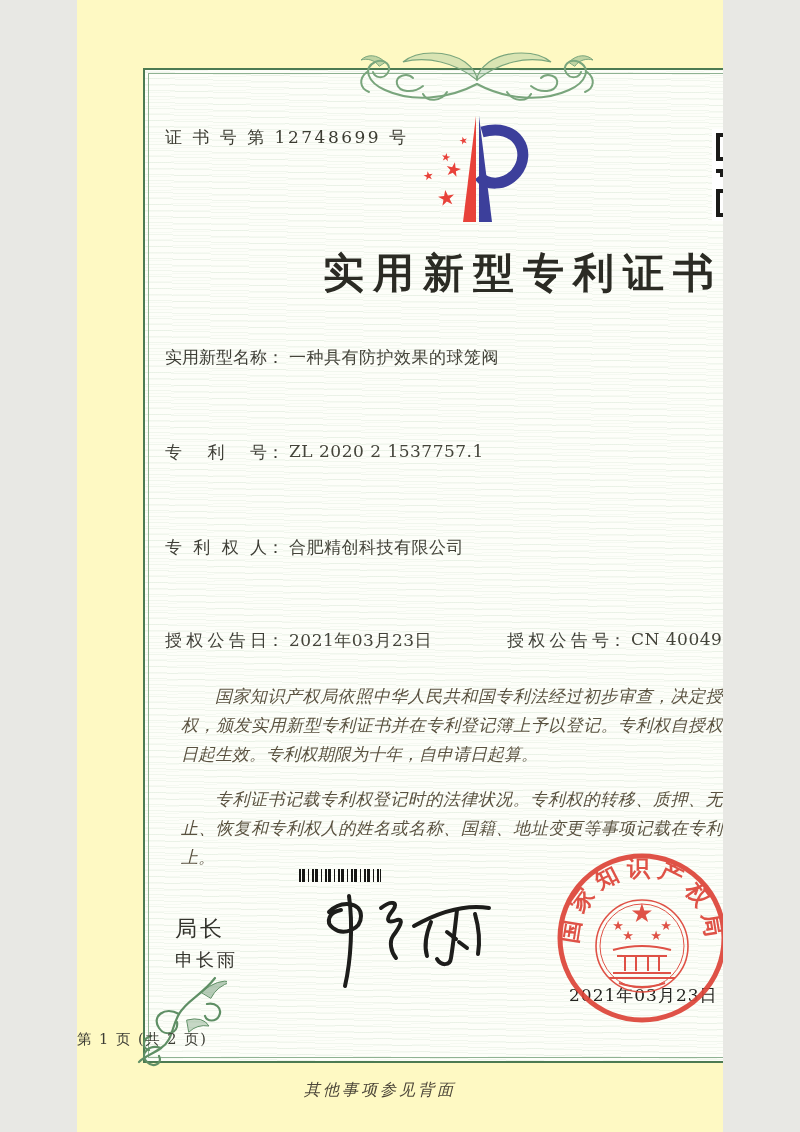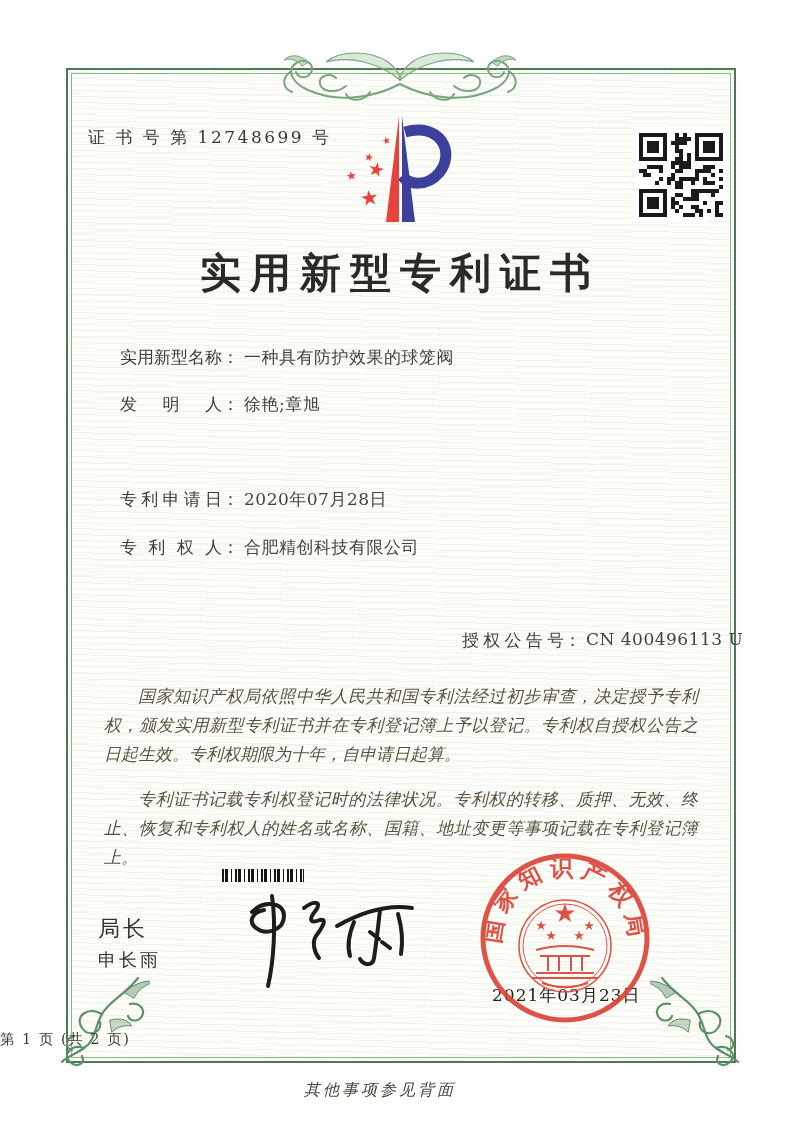--- a/index.html
+++ b/index.html
@@ -1,18 +1,18 @@
 <!DOCTYPE html>
 <html><head>
 <meta charset="utf-8">
 <style>
   html,body{margin:0;padding:0;background:#e8e8e4;}
   .page{
-    position:relative;width:800px;height:1132px;margin:0 auto;
-    background:#ffffff;overflow:hidden;
+    position:relative;width:646px;height:1132px;margin:0 auto;
+    background:#fef9c3;overflow:hidden;
     font-family:"DejaVu Serif","Liberation Serif",serif;
     color:#3f3f37;
   }
   
   .frame-bg{
     position:absolute;left:66px;top:68px;width:670px;height:995px;
     background:
       repeating-linear-gradient(1.5deg, rgba(130,175,130,.10) 0 1px, rgba(255,255,255,0) 1px 6px),
       repeating-linear-gradient(-1.5deg, rgba(130,175,130,.06) 0 1px, rgba(255,255,255,0) 1px 7px),
       #fdfef9;
@@ -29,26 +29,26 @@
   .flourish{position:absolute;z-index:2;pointer-events:none;}
   .flourish-top{left:250px;top:24px;}
   .flourish-bl{left:50px;top:970px;}
   .flourish-br{left:650px;top:970px;transform:scaleX(-1);}
   
   .cert-no{position:absolute;left:88px;top:126px;font-size:17px;letter-spacing:2.5px;color:#3b3b31;z-index:3;}
   .logo{position:absolute;left:336px;top:110px;width:130px;height:120px;z-index:3;}
   .logo .star{position:absolute;color:#e8423a;line-height:1;}
   .qr{position:absolute;left:635px;top:129px;width:92px;height:92px;background:#fff;z-index:3;}
   .title{
-    position:absolute;left:0;top:246px;width:100%;text-align:center;
+    position:absolute;left:0;top:246px;width:100%;text-align:right;
     font-size:41px;font-weight:600;letter-spacing:9px;color:#2b2b24;z-index:3;
   }
   
   .frow{position:absolute;left:88px;font-size:17px;z-index:3;white-space:nowrap;}
-  .flabel{display:inline-block;width:102px;text-align:justify;text-align-last:justify;vertical-align:top;color:#3f3f37;margin-left:32px;}
+  .flabel{display:inline-block;width:102px;text-align:justify;text-align-last:justify;vertical-align:top;color:#3f3f37;}
   .fcolon{display:inline-block;width:22px;vertical-align:top;}
   .fvalue{display:inline-block;vertical-align:top;color:#44443a;letter-spacing:.5px;}
   .fvalue.wrap{white-space:normal;width:478px;line-height:26px;}
   .frow2{position:absolute;left:430px;font-size:17px;z-index:3;white-space:nowrap;}
   
   .paras{position:absolute;left:88px;top:666px;width:626px;z-index:3;
     font-size:17px;line-height:29px;color:#5a5240;font-style:italic;text-align:justify;}
   .paras p{margin:16px;text-indent:2em;}
   
   .officer-title{position:absolute;left:98px;top:914px;font-size:22px;letter-spacing:3px;color:#33332c;z-index:3;}
@@ -244,28 +244,28 @@
         <rect x="4" y="60" width="28" height="28" fill="#1a1a18"></rect>
         <rect x="8" y="64" width="20" height="20" fill="#ffffff"></rect>
         <rect x="12" y="68" width="12" height="12" fill="#1a1a18"></rect>
       </svg></div>
 
   <div class="title">实用新型专利证书</div>
 
   <div class="frow" style="top:346px;">
     <span class="flabel">实用新型名称</span><span class="fcolon">：</span><span class="fvalue">一种具有防护效果的球笼阀</span>
   </div>
-  <div class="frow" style="top:393px;">
-    <span class="flabel">发明人</span><span class="fcolon">：</span><span class="fvalue">徐艳;章旭</span>
-  </div>
-  <div class="frow" style="top:488px;">
-    <span class="flabel">专利申请日</span><span class="fcolon">：</span><span class="fvalue">2020年07月28日</span>
+  <div class="frow" style="top:441px;">
+    <span class="flabel">专利号</span><span class="fcolon">：</span><span class="fvalue">ZL 2020 2 1537757.1</span>
   </div>
   <div class="frow" style="top:536px;">
     <span class="flabel">专利权人</span><span class="fcolon">：</span><span class="fvalue">合肥精创科技有限公司</span>
+  </div>
+  <div class="frow" style="top:629px;">
+    <span class="flabel">授权公告日</span><span class="fcolon">：</span><span class="fvalue">2021年03月23日</span>
   </div>
   <div class="frow2" style="top:629px;">
     <span class="flabel">授权公告号</span><span class="fcolon">：</span><span class="fvalue">CN 400496113 U</span>
   </div>
 
   <div class="paras">
     <p>国家知识产权局依照中华人民共和国专利法经过初步审查，决定授予专利权，颁发实用新型专利证书并在专利登记簿上予以登记。专利权自授权公告之日起生效。专利权期限为十年，自申请日起算。</p>
     <p>专利证书记载专利权登记时的法律状况。专利权的转移、质押、无效、终止、恢复和专利权人的姓名或名称、国籍、地址变更等事项记载在专利登记簿上。</p>
   </div>
 

